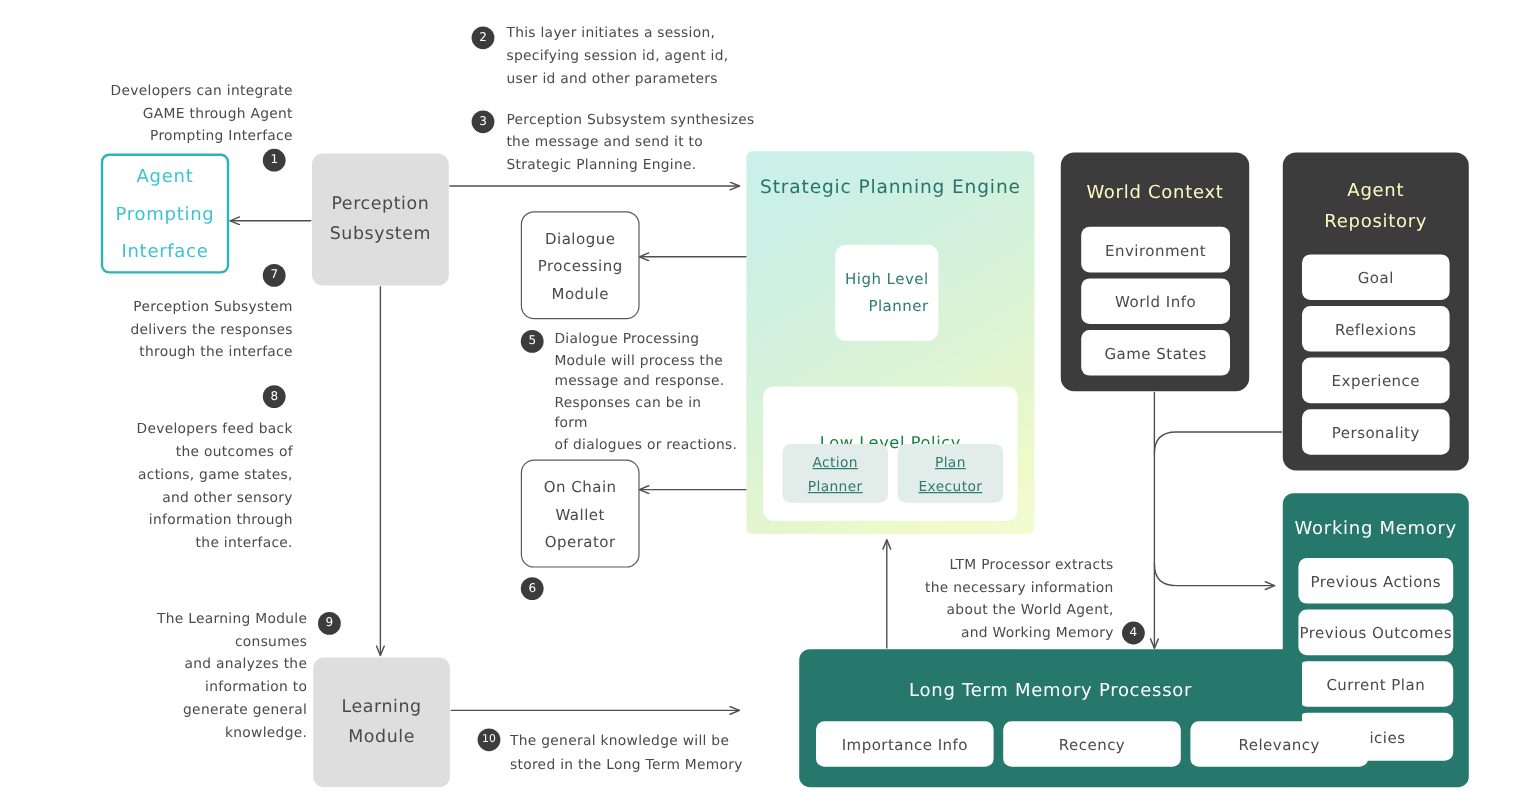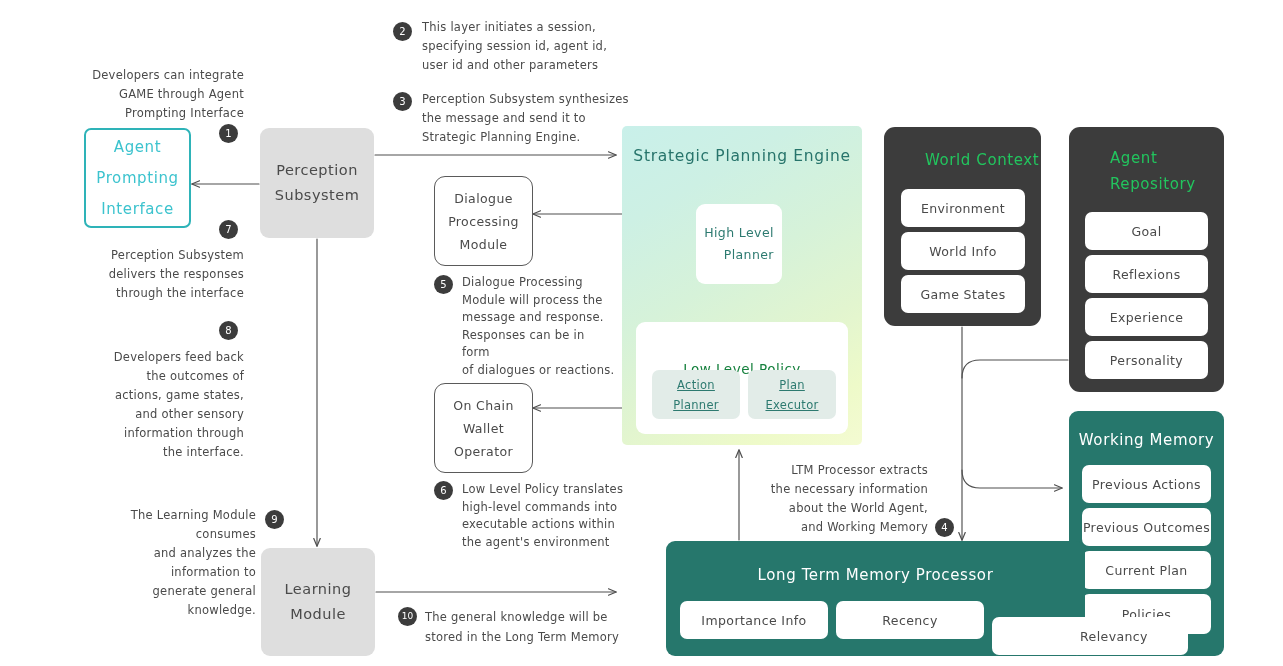--- a/index.html
+++ b/index.html
@@ -150,26 +150,26 @@
 
   
   .dark-panel {
     position: absolute;
     background: #3c3c3c;
     border-radius: 11px;
   }
   .dark-title {
     position: absolute;
     width: 100%;
-    color: #22c55e;
+    text-align: center;
+    color: #fef9c3;
     font-size: 15px;
     line-height: 26px;
     letter-spacing: 0.6px;
     white-space: pre-line;
-    margin-left: 41px;
   }
   .chip {
     position: absolute;
     background: #ffffff;
     border-radius: 7px;
     color: #4a4a4a;
     font-size: 12.5px;
     letter-spacing: 0.4px;
     display: flex;
     align-items: center;
@@ -287,24 +287,20 @@
 Module will process the
 message and response.
 Responses can be in form
 of dialogues or reactions.</div>
 
   <div class="outline-box" style="left:434px; top:383px; width:97px; height:88px;">On Chain
 Wallet
 Operator</div>
 
   <div class="badge" style="left:434px; top:481px;">6</div>
-  <div class="note left" style="left:462px; top:481px; width:170px; line-height:17.5px;">Low Level Policy translates
-high-level commands into
-executable actions within
-the agent's environment</div>
 
   <div class="grey-box" style="left:261px; top:548px; width:114px; height:108px;">Learning
 Module</div>
 
   <div class="badge" style="left:398px; top:607px; font-size:9px;">10</div>
   <div class="note left" style="left:425px; top:607px; width:195px; line-height:20px;">The general knowledge will be
 stored in the Long Term Memory</div>
 
   <div class="spe-panel" style="left:622px; top:126px; width:240px; height:319px;">
     <div class="spe-title" style="top:21px;">Strategic Planning Engine</div>
@@ -348,16 +344,16 @@
     <div class="chip" style="left:13px; top:54px; width:129px; height:38px;">Previous Actions</div>
     <div class="chip" style="left:13px; top:97px; width:129px; height:38px;">Previous Outcomes</div>
     <div class="chip" style="left:13px; top:140px; width:129px; height:38px;">Current Plan</div>
     <div class="chip" style="left:13px; top:183px; width:129px; height:40px;">Policies</div>
   </div>
 
   <div class="teal-panel" style="left:622px; top:541px; width:419px; height:115px;margin-left:44px;">
     <div class="teal-title" style="top:25px;">Long Term Memory Processor</div>
     <div class="chip" style="left:14px; top:60px; width:148px; height:38px;">Importance Info</div>
     <div class="chip" style="left:170px; top:60px; width:148px; height:38px;">Recency</div>
-    <div class="chip" style="left:326px; top:76px; width:148px; height:38px;padding-left:48px;">Relevancy</div>
+    <div class="chip" style="left:326px; top:60px; width:148px; height:38px;">Relevancy</div>
   </div>
 
 </div>
 
 </body></html>

